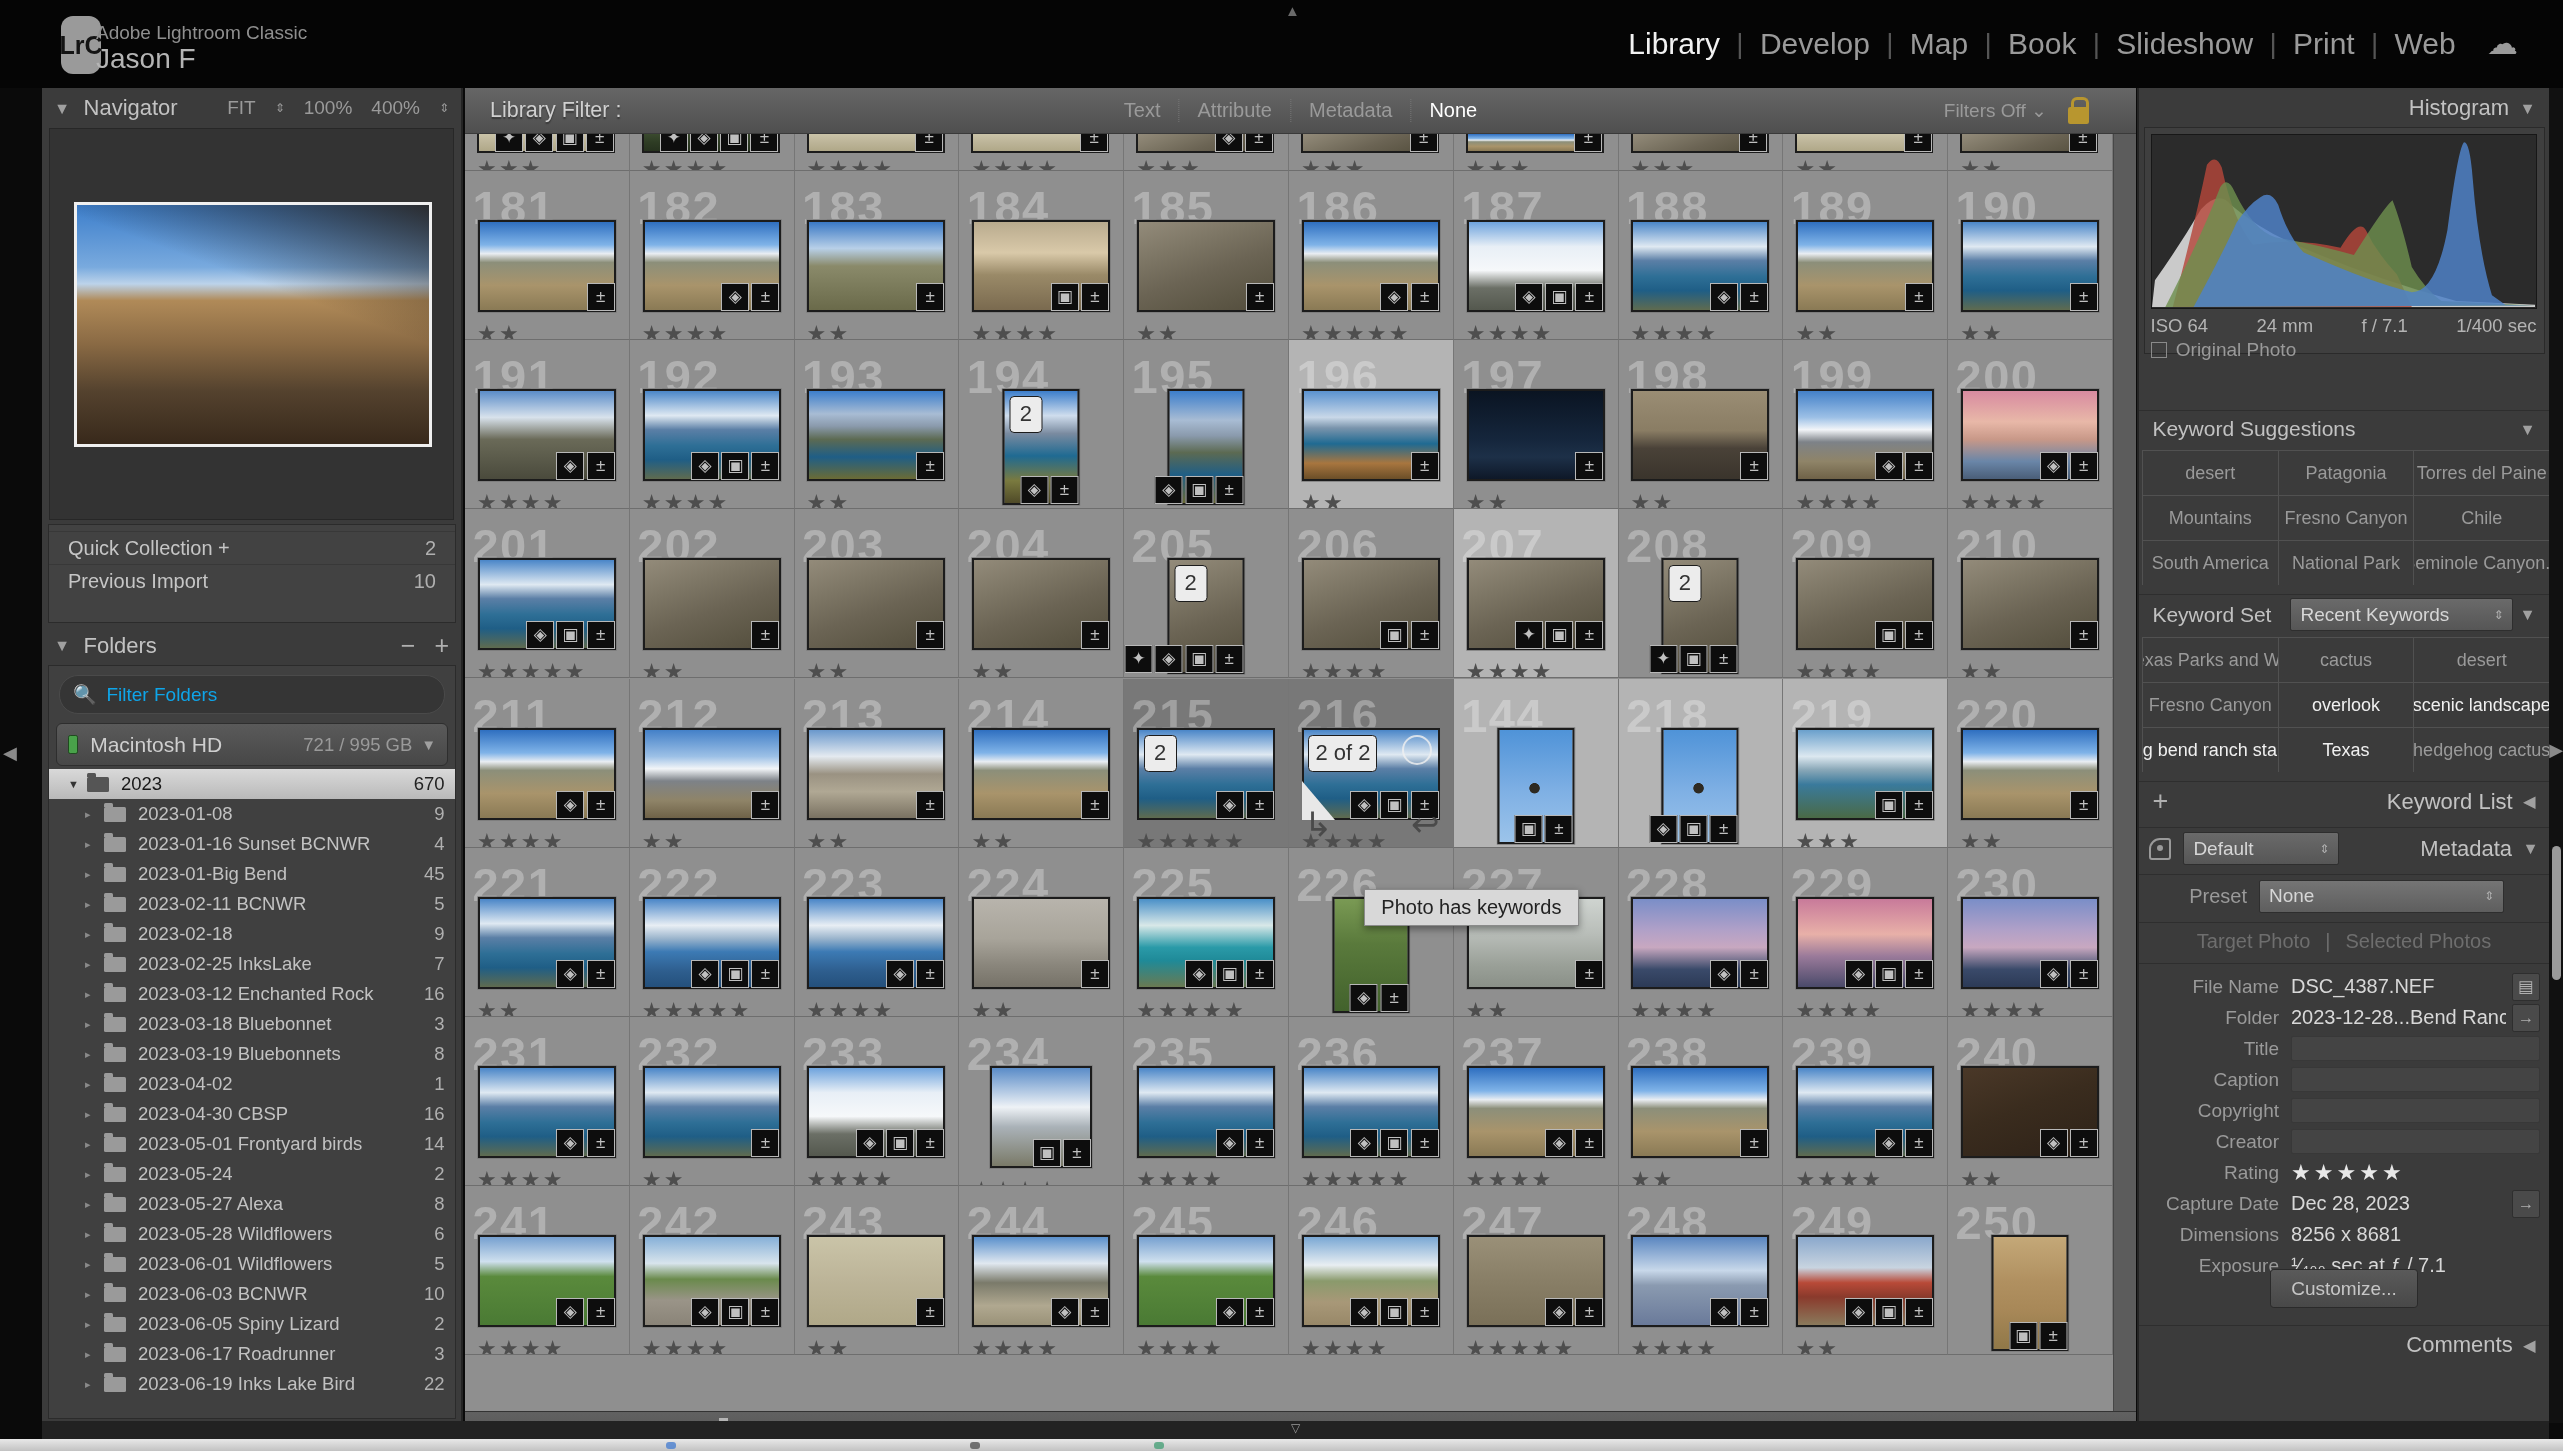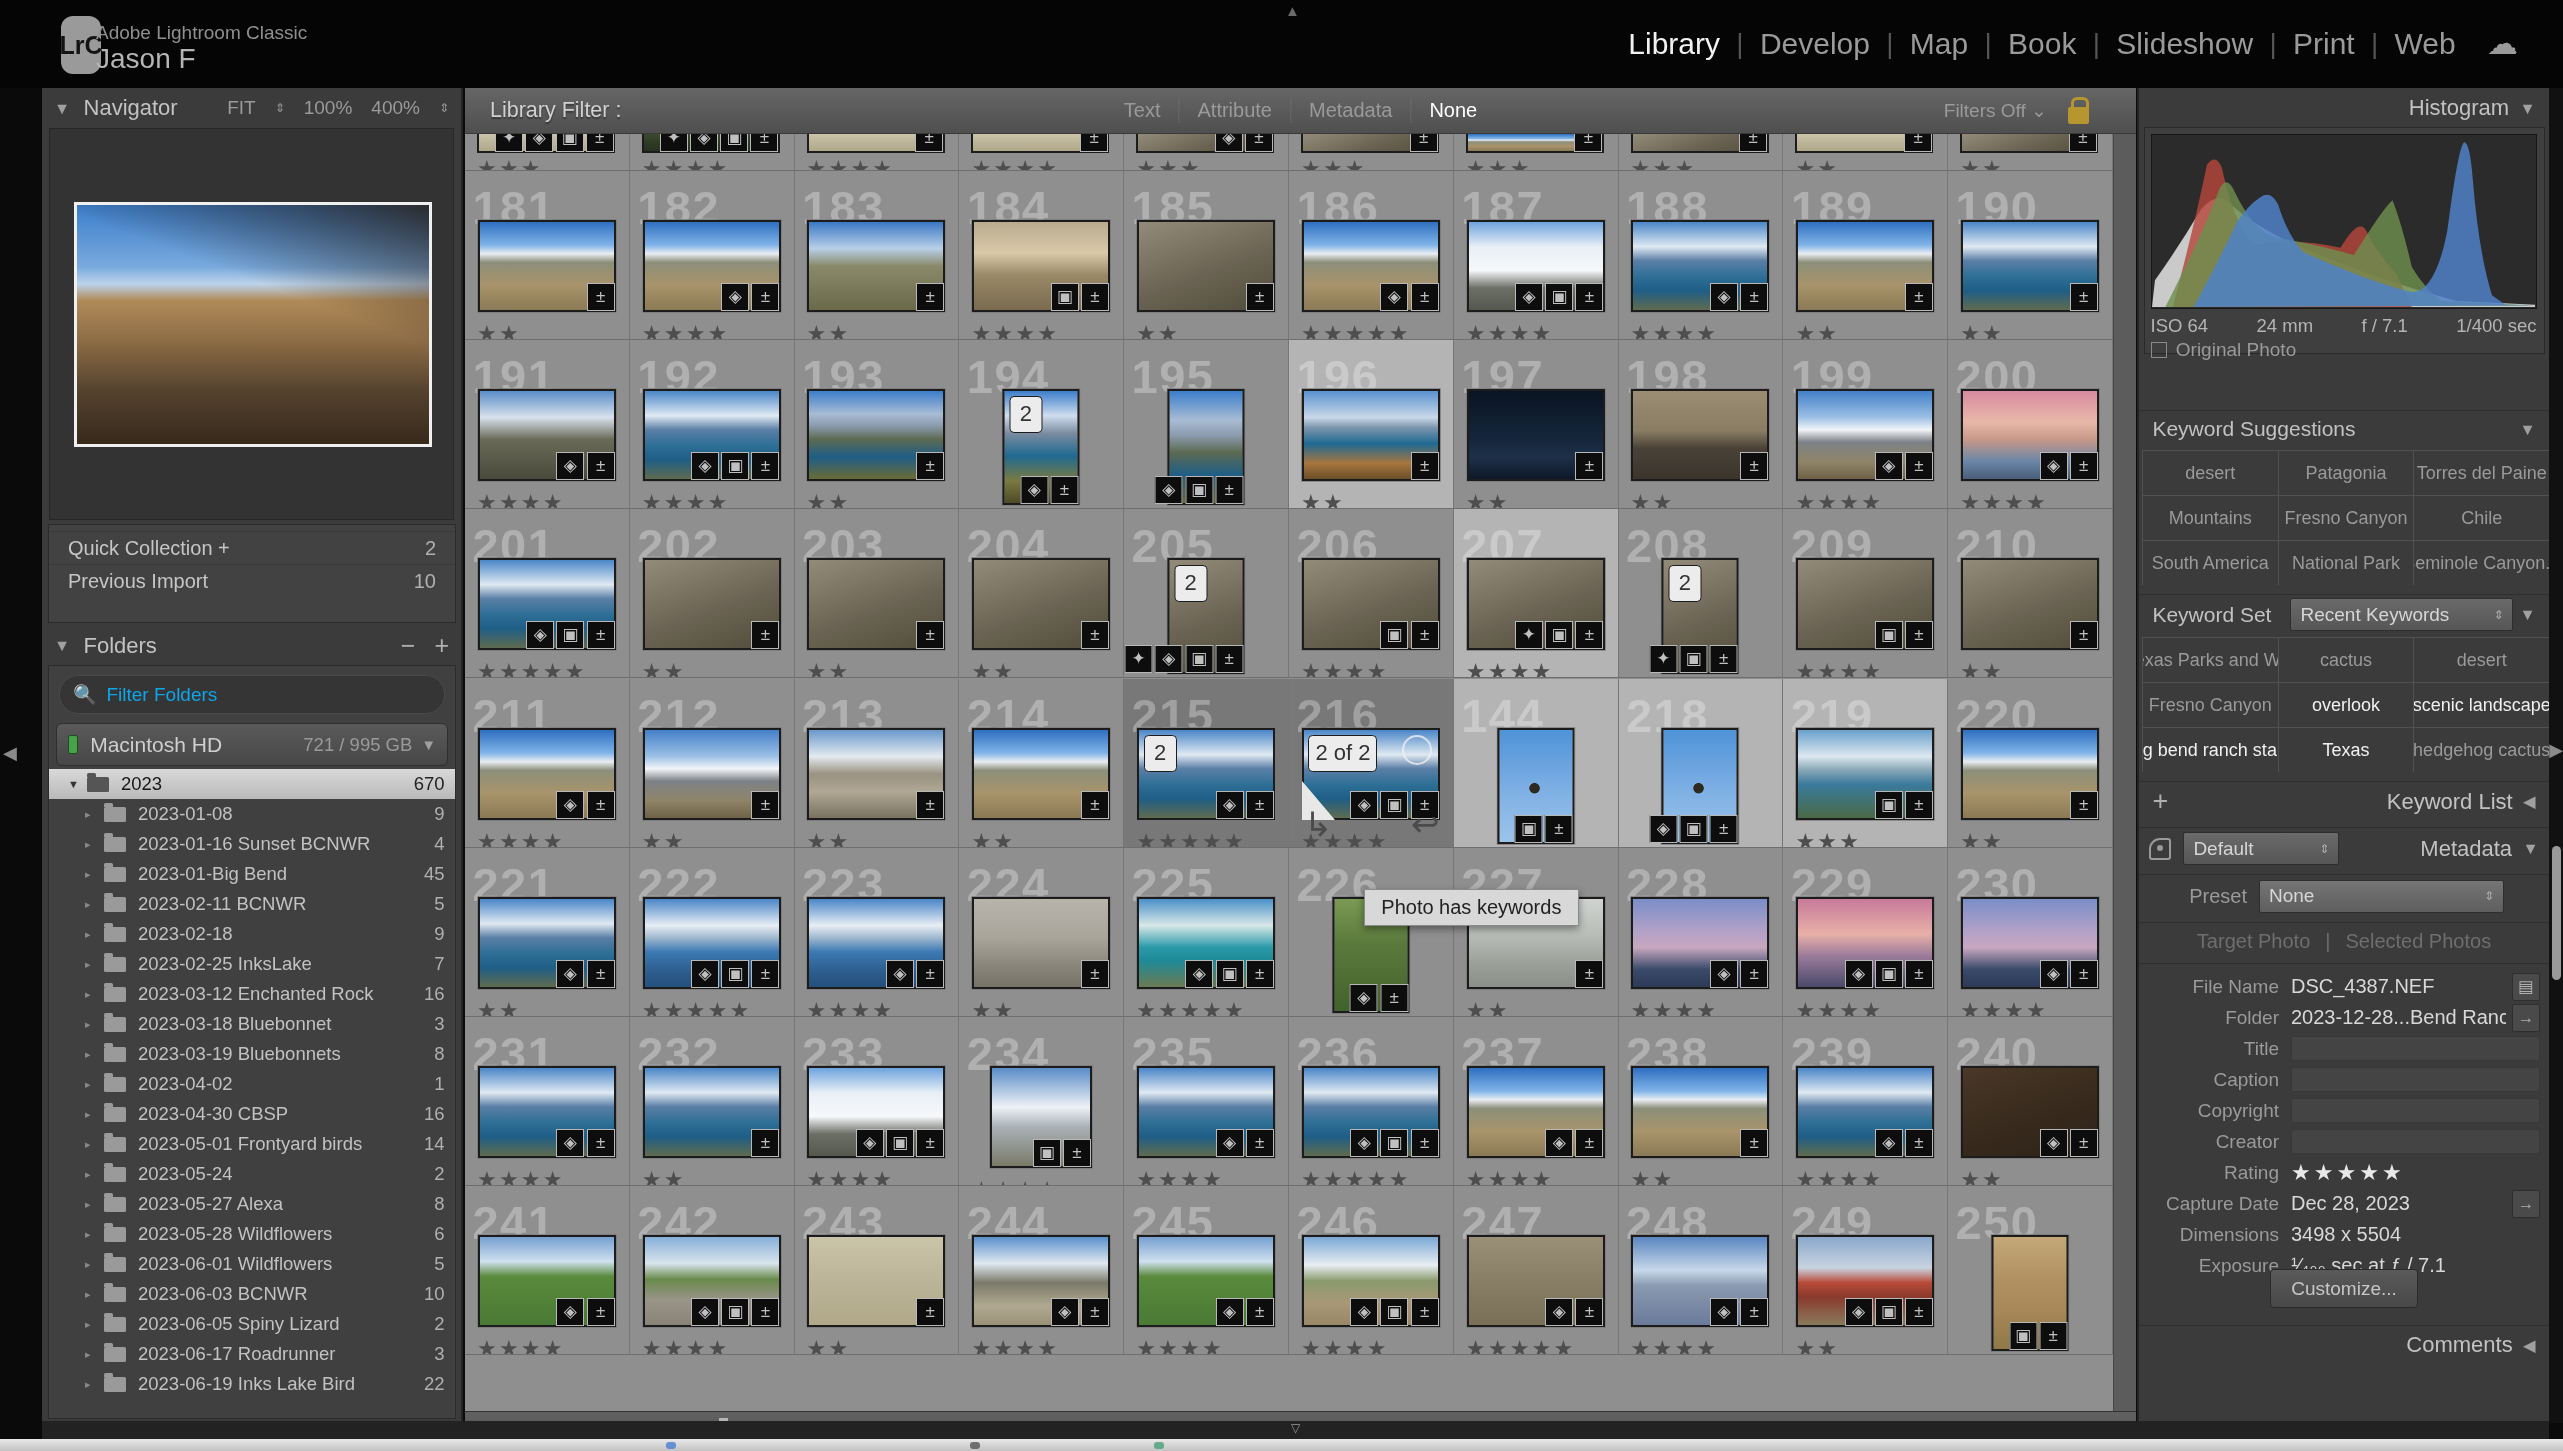--- a/index.html
+++ b/index.html
@@ -1398,21 +1398,21 @@
         <span class="mf-label">Rating</span>
         <span class="mf-stars" id="meta-rating">★★★★★</span>
       </div>
       <div class="mf-row">
         <span class="mf-label">Capture Date</span>
         <span class="mf-value">Dec 28, 2023</span>
         <span class="mf-btn">→</span>
       </div>
       <div class="mf-row">
         <span class="mf-label">Dimensions</span>
-        <span class="mf-value">3498 x 5504</span>
+        <span class="mf-value">8256 x 8681</span>
       </div>
       <div class="mf-row">
         <span class="mf-label">Exposure</span>
         <span class="mf-value">¹⁄₄₀₀ sec at ƒ / 7.1</span>
       </div>
     </div>
 
     <div id="customize-btn">Customize...</div>
 
     <div id="comments-header">

